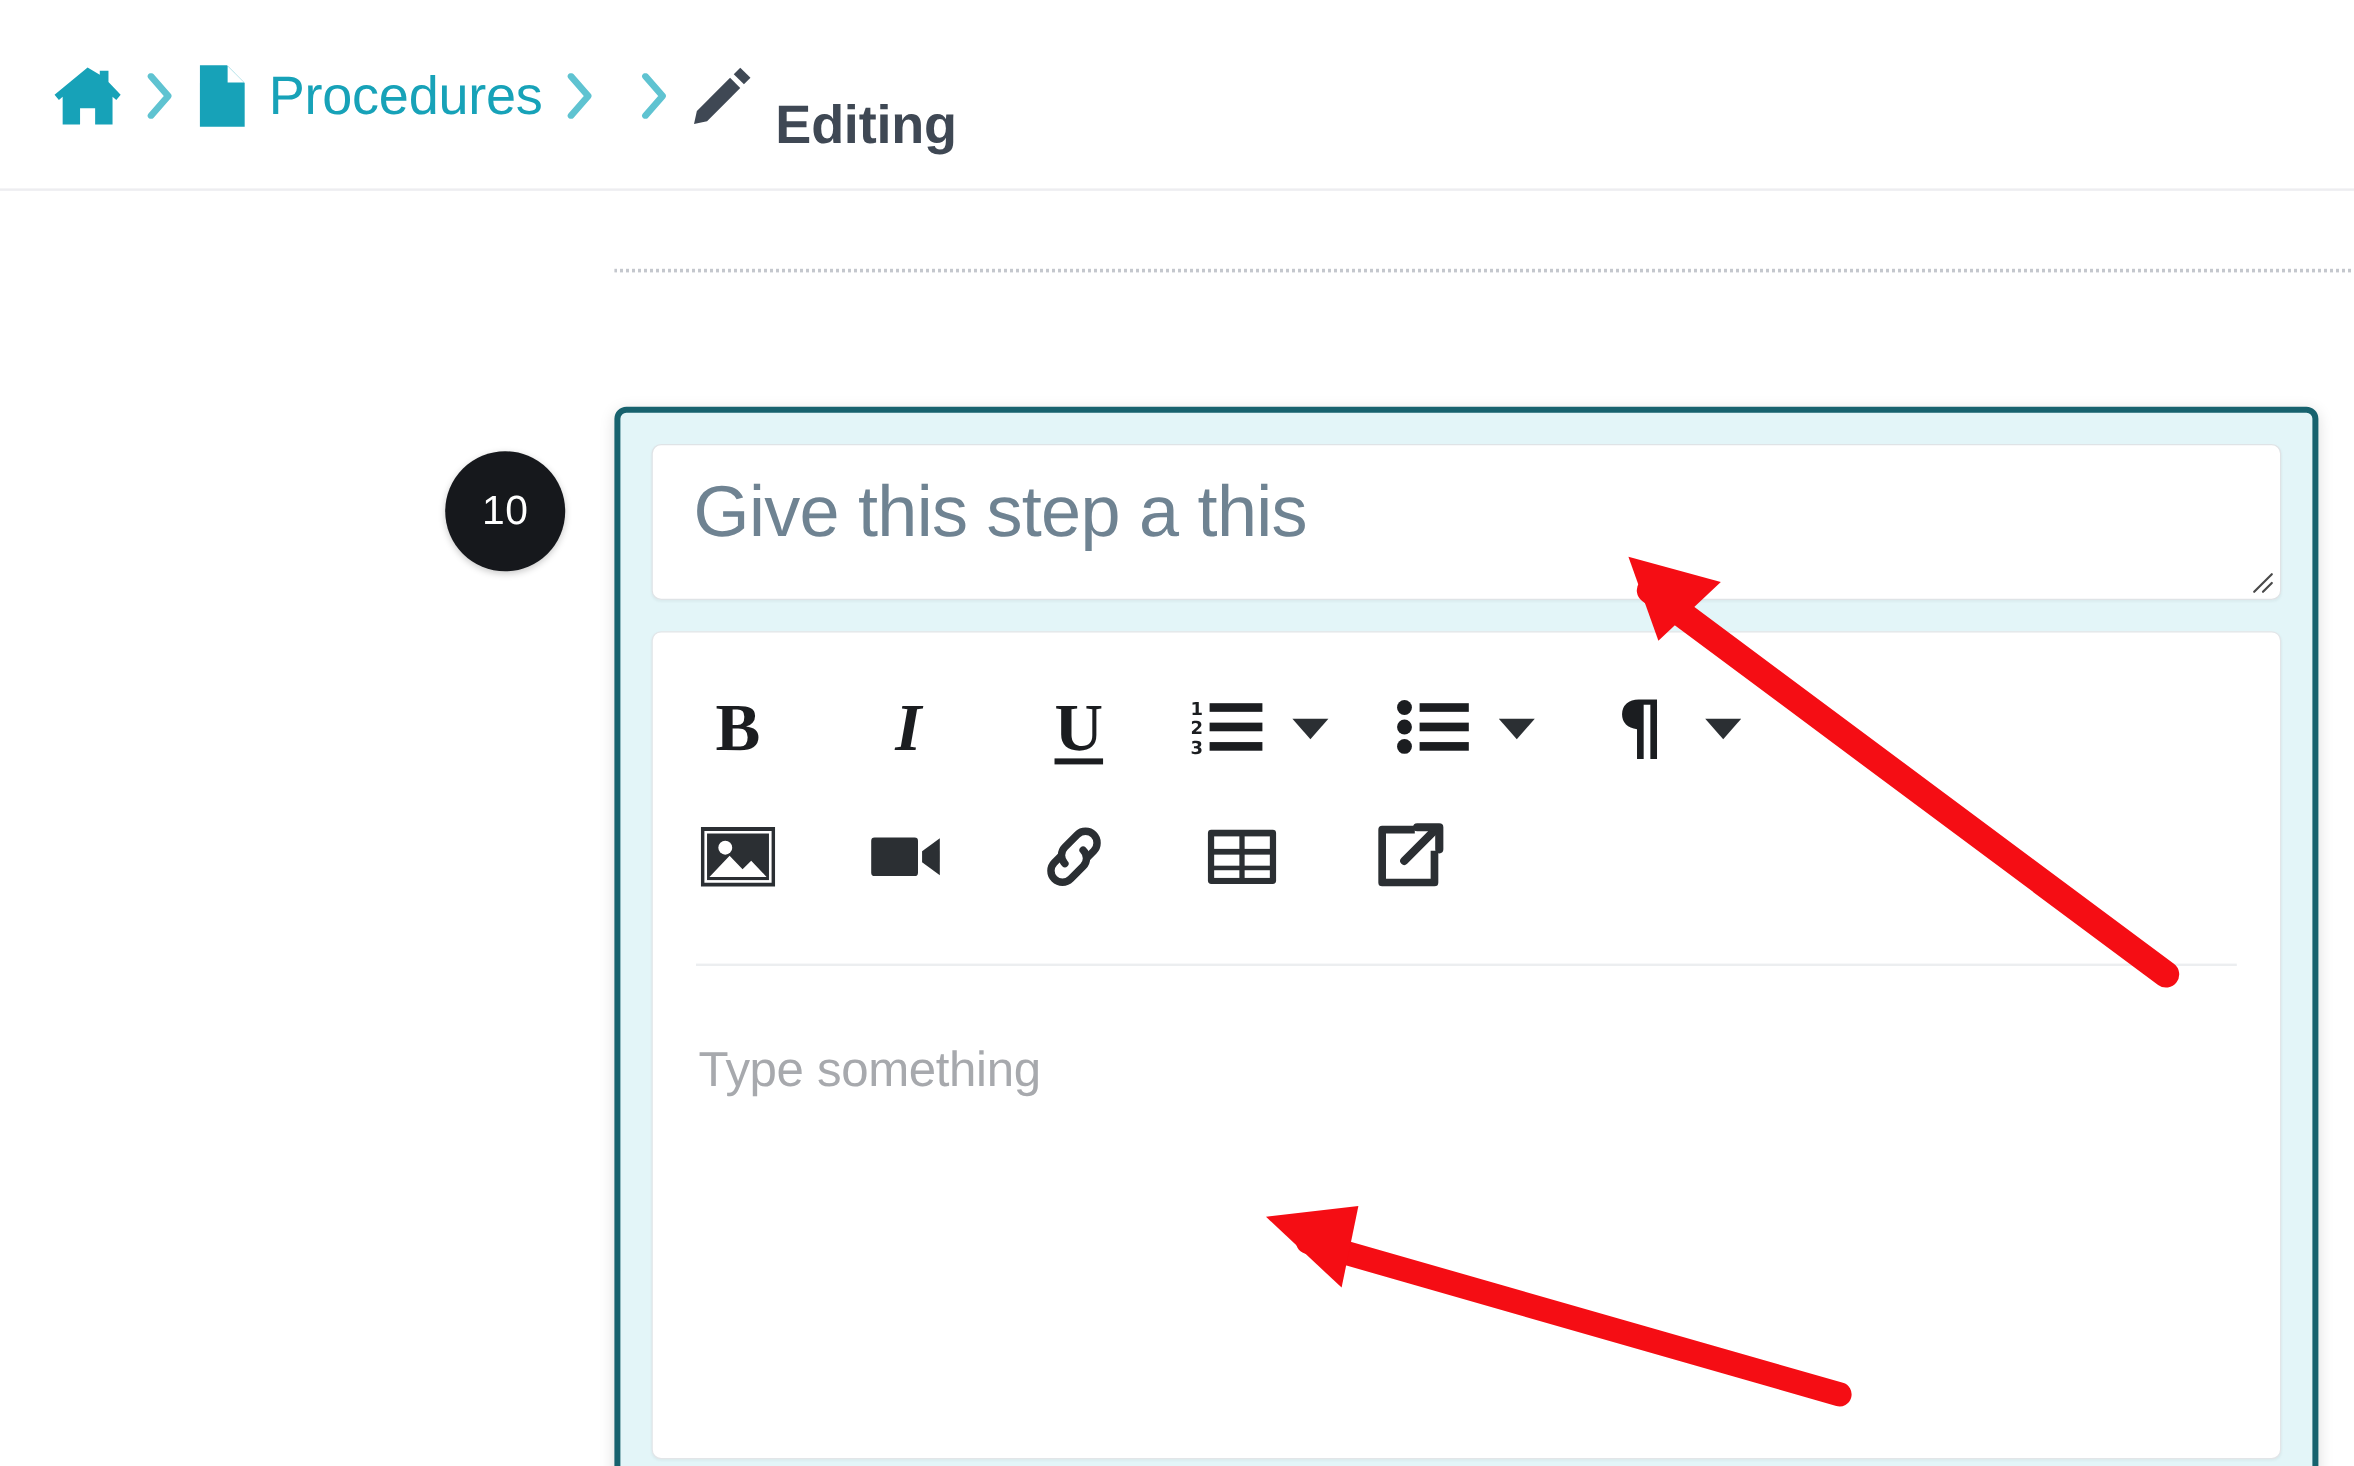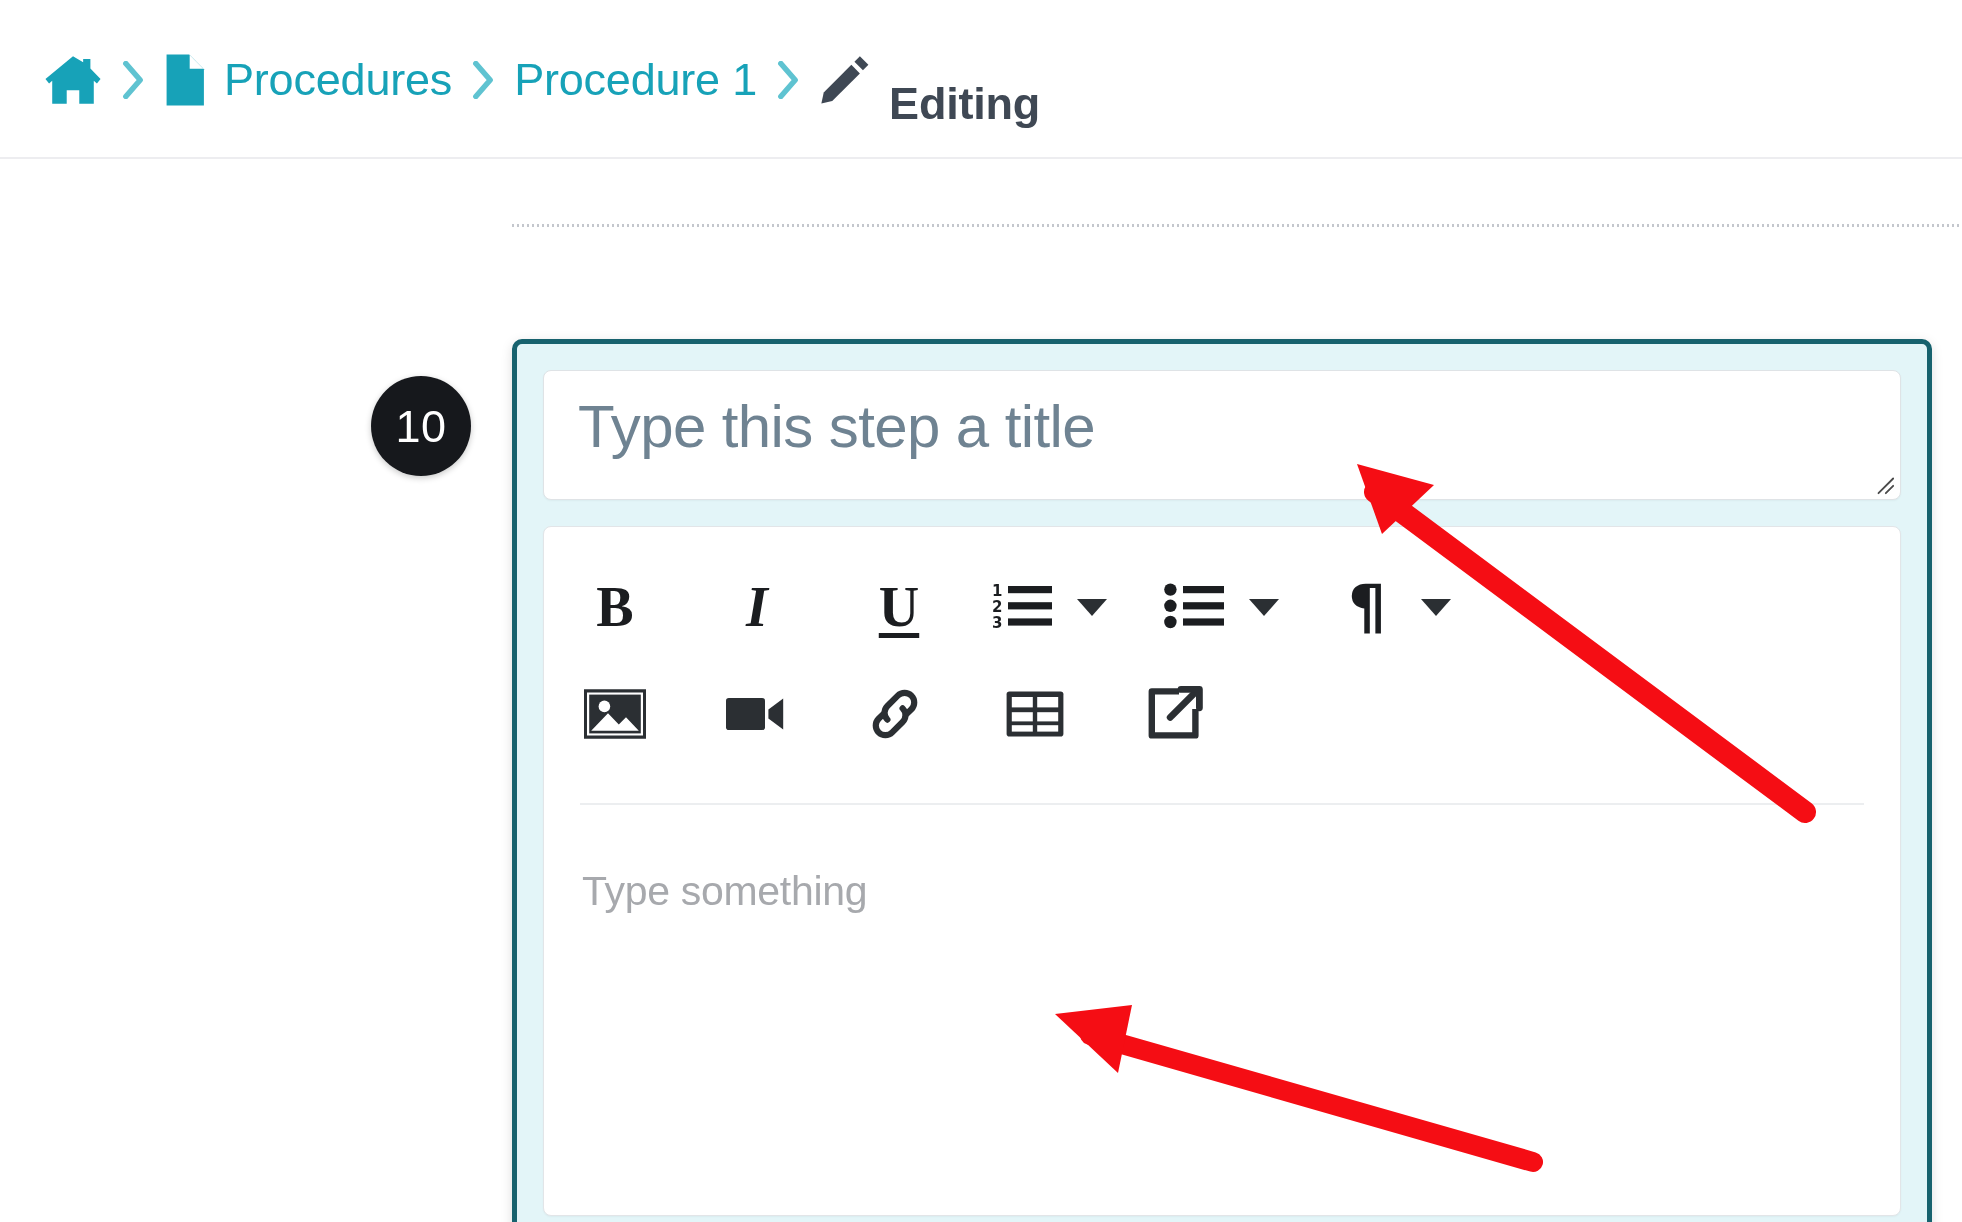--- a/index.html
+++ b/index.html
@@ -99,21 +99,21 @@
     border-radius: 50%;
     background: #16181c;
     display: flex;
     align-items: center;
     justify-content: center;
     box-shadow: 0 2px 6px rgba(0,0,0,0.22);
   }
 
   .step-badge-num {
     color: #ffffff;
-    font-size: 45px;
+    font-size: 34px;
     font-weight: 400;
     line-height: 1;
     letter-spacing: 0.5px;
   }
 
   
   .step-card {
     position: absolute;
     left: 512px;
     top: 339px;
@@ -285,23 +285,20 @@
         </span>
         <span class="crumb-text">Procedures</span>
       </div>
 
       <span class="crumb-sep">
         <svg width="22" height="38" viewBox="0 0 10 18">
           <path d="M1.6 1.2 L8.4 9 L1.6 16.8" fill="none" stroke="#5fc3d1" stroke-width="2.6" stroke-linecap="round" stroke-linejoin="round"></path>
         </svg>
       </span>
 
-      <div class="crumb">
-        <span class="crumb-text">Procedure 1</span>
-      </div>
 
       <span class="crumb-sep">
         <svg width="22" height="38" viewBox="0 0 10 18">
           <path d="M1.6 1.2 L8.4 9 L1.6 16.8" fill="none" stroke="#5fc3d1" stroke-width="2.6" stroke-linecap="round" stroke-linejoin="round"></path>
         </svg>
       </span>
 
       <div class="crumb">
         <span class="crumb-icon">
           <svg width="52" height="52" viewBox="0 0 22 22">
@@ -317,21 +314,21 @@
 
   <div class="dotted-divider"></div>
 
   <div class="step-badge">
     <span class="step-badge-num">10</span>
   </div>
 
   <div class="step-card">
 
     <div class="title-field">
-      <span class="title-placeholder">Type this step a title</span>
+      <span class="title-placeholder">Give this step a this</span>
       <span class="resize-handle">
         <svg width="22" height="22" viewBox="0 0 12 12">
           <path d="M11 3 L3 11 M11 7 L7 11" stroke="#4a4a4a" stroke-width="1" fill="none" stroke-linecap="round"></path>
         </svg>
       </span>
     </div>
 
     <div class="editor-panel">
 
       <div class="toolbar">

